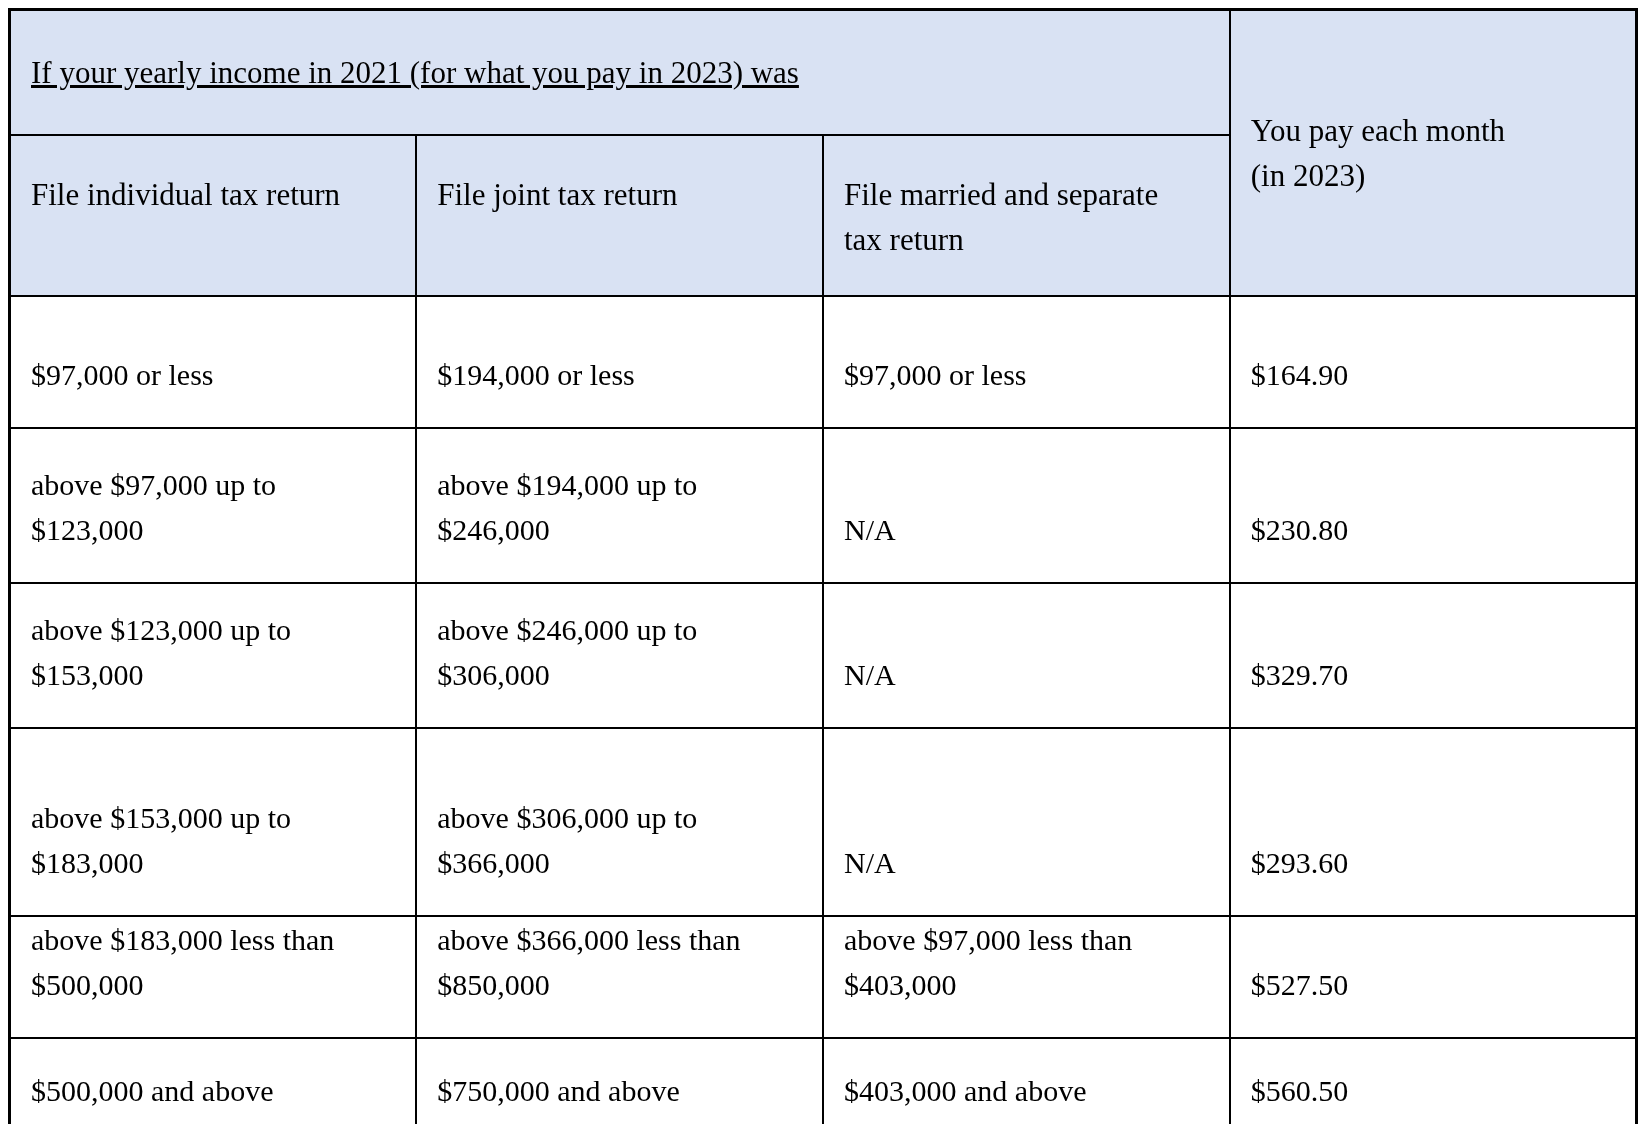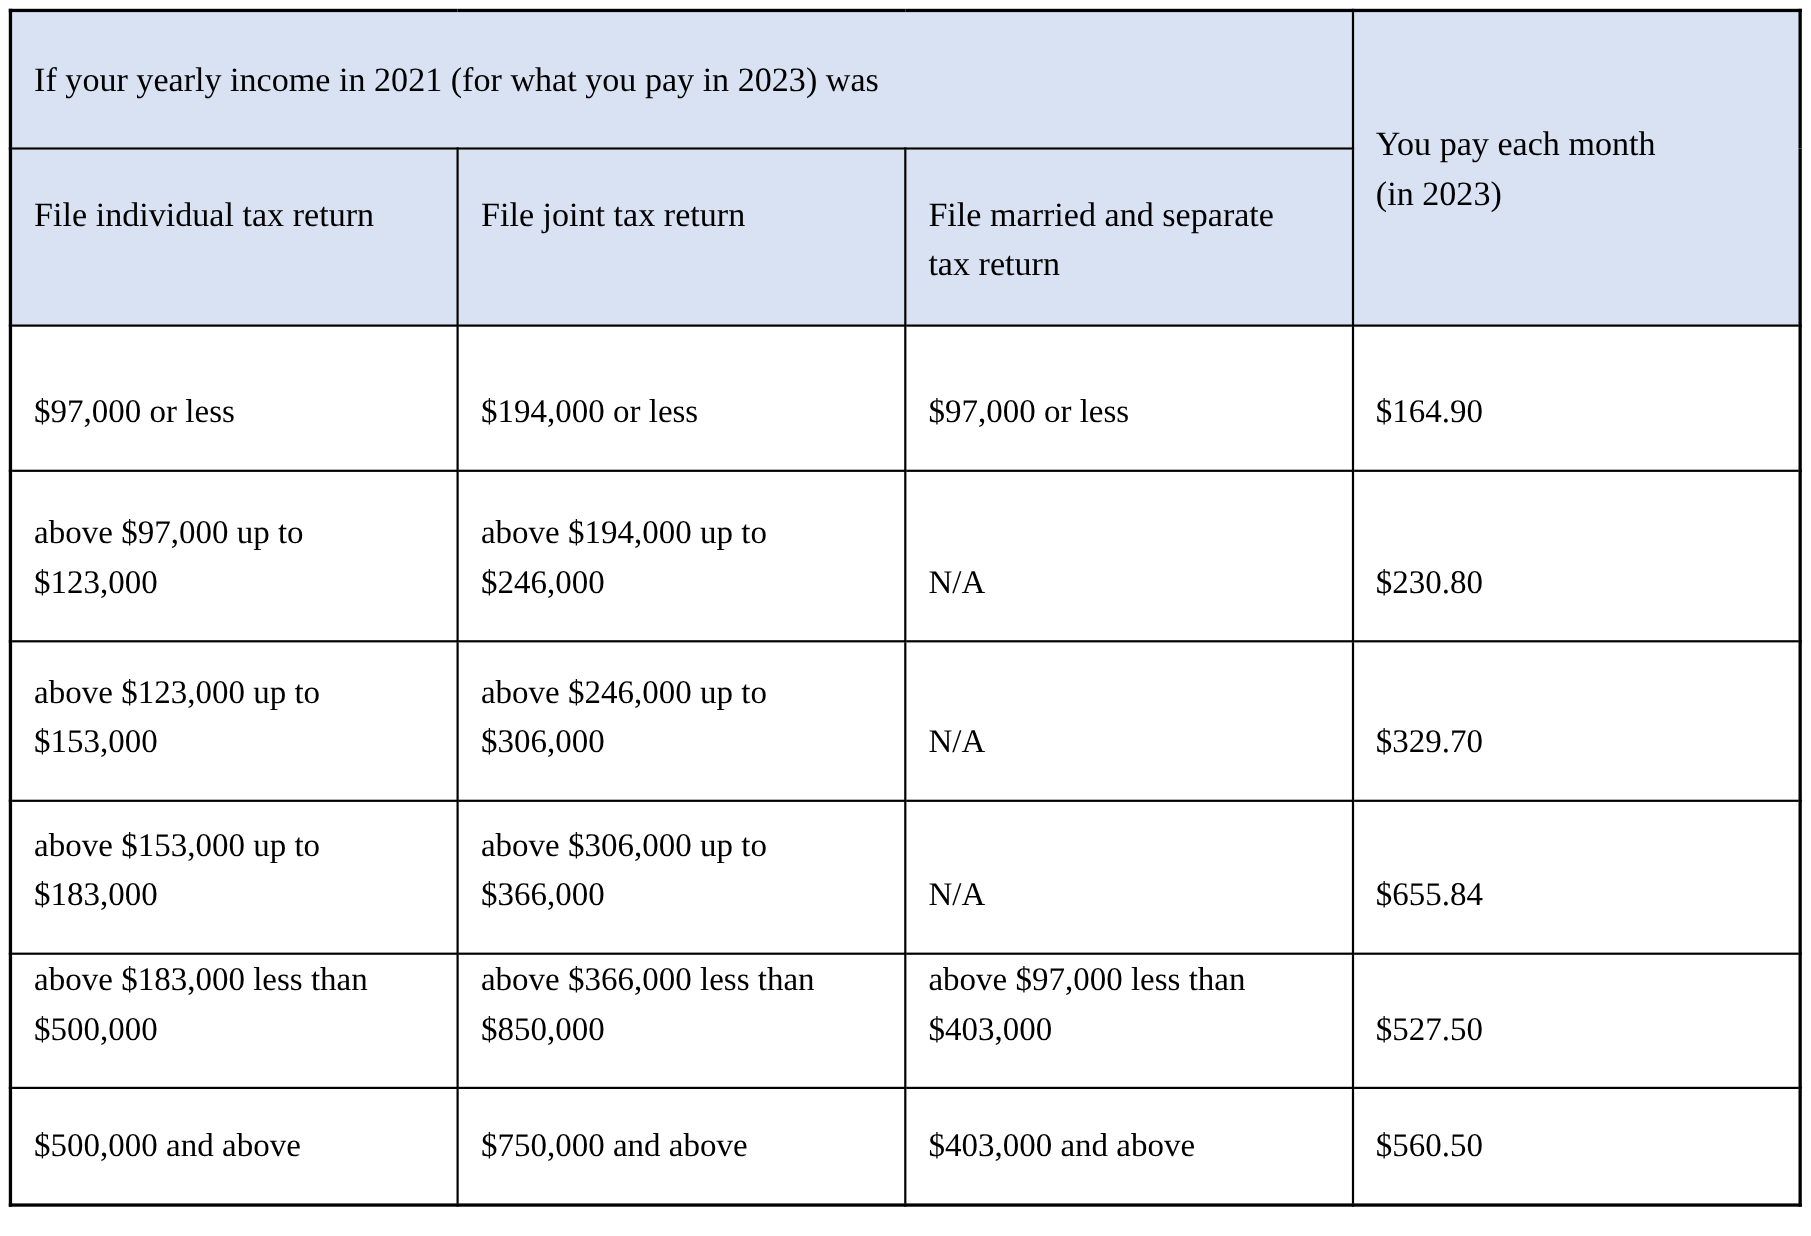--- a/index.html
+++ b/index.html
@@ -31,20 +31,21 @@
   
   td.hdr {
     background: #d9e2f3;
     font-size: 31px;
     line-height: 45px;
   }
   td.title-cell {
     vertical-align: middle;
     padding: 0 10px 0 20px;
     height: 125px;
+    text-decoration: underline;
   }
   td.sub-cell {
     vertical-align: top;
     padding: 36px 70px 0 20px;
     height: 161px;
   }
   td.pay-head-cell {
     vertical-align: middle;
     padding: 0 10px 0 20px;
   }
@@ -56,21 +57,21 @@
   td.body-cell {
     background: #ffffff;
     vertical-align: bottom;
     font-size: 30px;
     line-height: 45px;
     padding: 0 40px 30px 20px;
   }
   tr.row-h1 { height: 132px; }
   tr.row-h2 { height: 155px; }
   tr.row-h3 { height: 145px; }
-  tr.row-h4 { height: 139px; }
+  tr.row-h4 { height: 188px; }
   tr.row-h5 { height: 116px; }
   tr.row-h6 { height: 107px; }
 </style>
 </head>
 <body>
 
 <div class="table-wrap">
   <table class="premium-table">
     <colgroup>
         <col>
@@ -109,21 +110,21 @@
       <td class="body-cell">above $123,000 up to $153,000</td>
       <td class="body-cell">above $246,000 up to $306,000</td>
       <td class="body-cell">N/A</td>
       <td class="body-cell">$329.70</td>
     </tr>
 
     <tr class="row-h4">
       <td class="body-cell">above $153,000 up to $183,000</td>
       <td class="body-cell">above $306,000 up to $366,000</td>
       <td class="body-cell">N/A</td>
-      <td class="body-cell">$655.84</td>
+      <td class="body-cell">$293.60</td>
     </tr>
 
     <tr class="row-h5">
       <td class="body-cell">above $183,000 less than $500,000</td>
       <td class="body-cell">above $366,000 less than $850,000</td>
       <td class="body-cell">above $97,000 less than $403,000</td>
       <td class="body-cell">$527.50</td>
     </tr>
 
     <tr class="row-h6">

